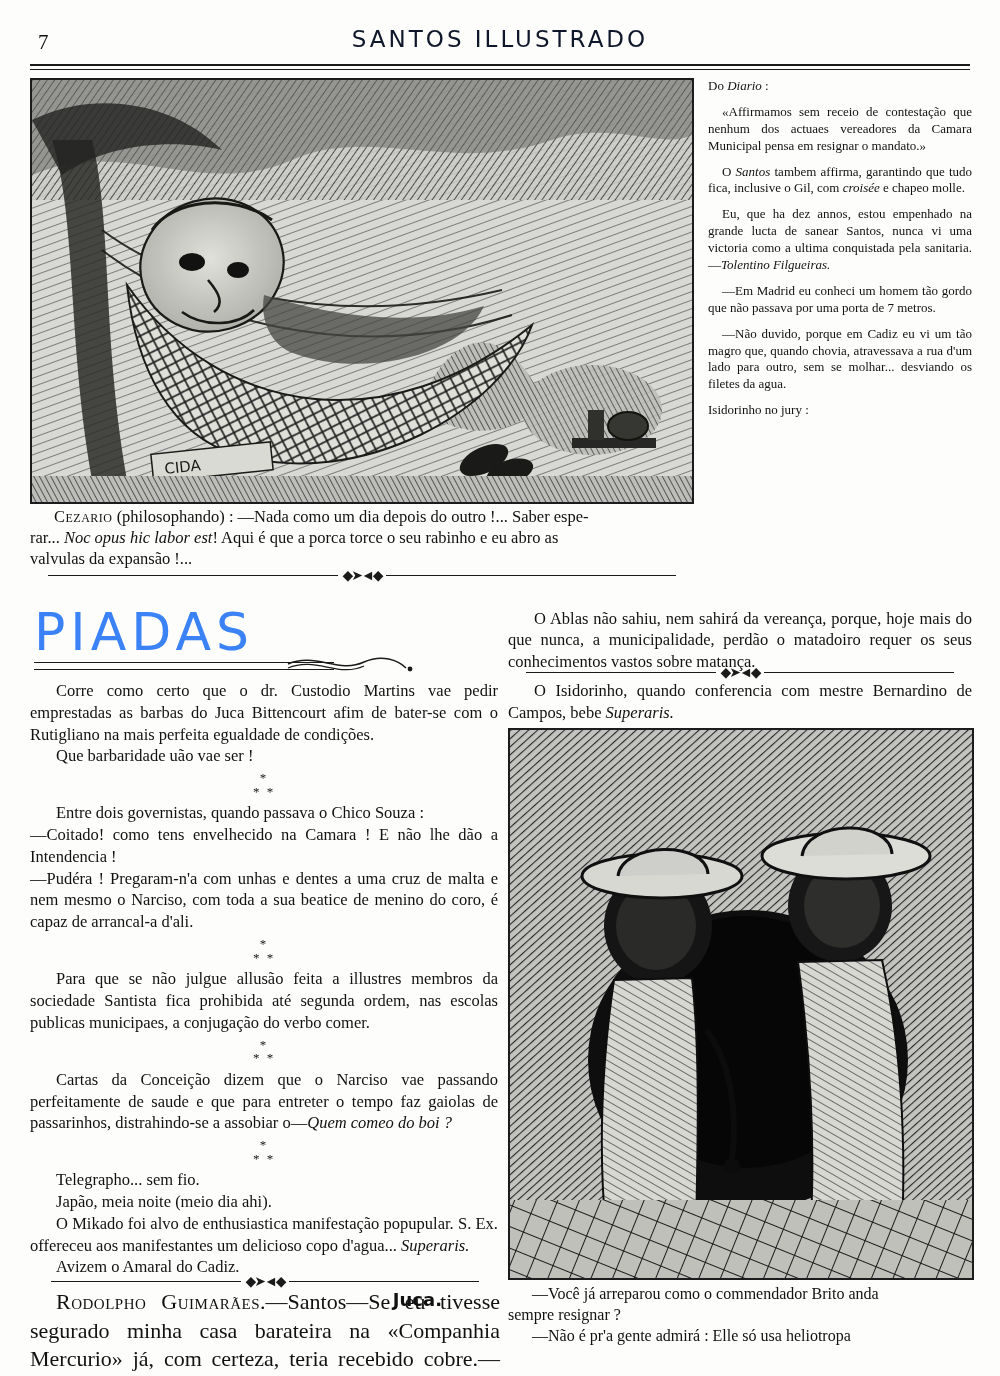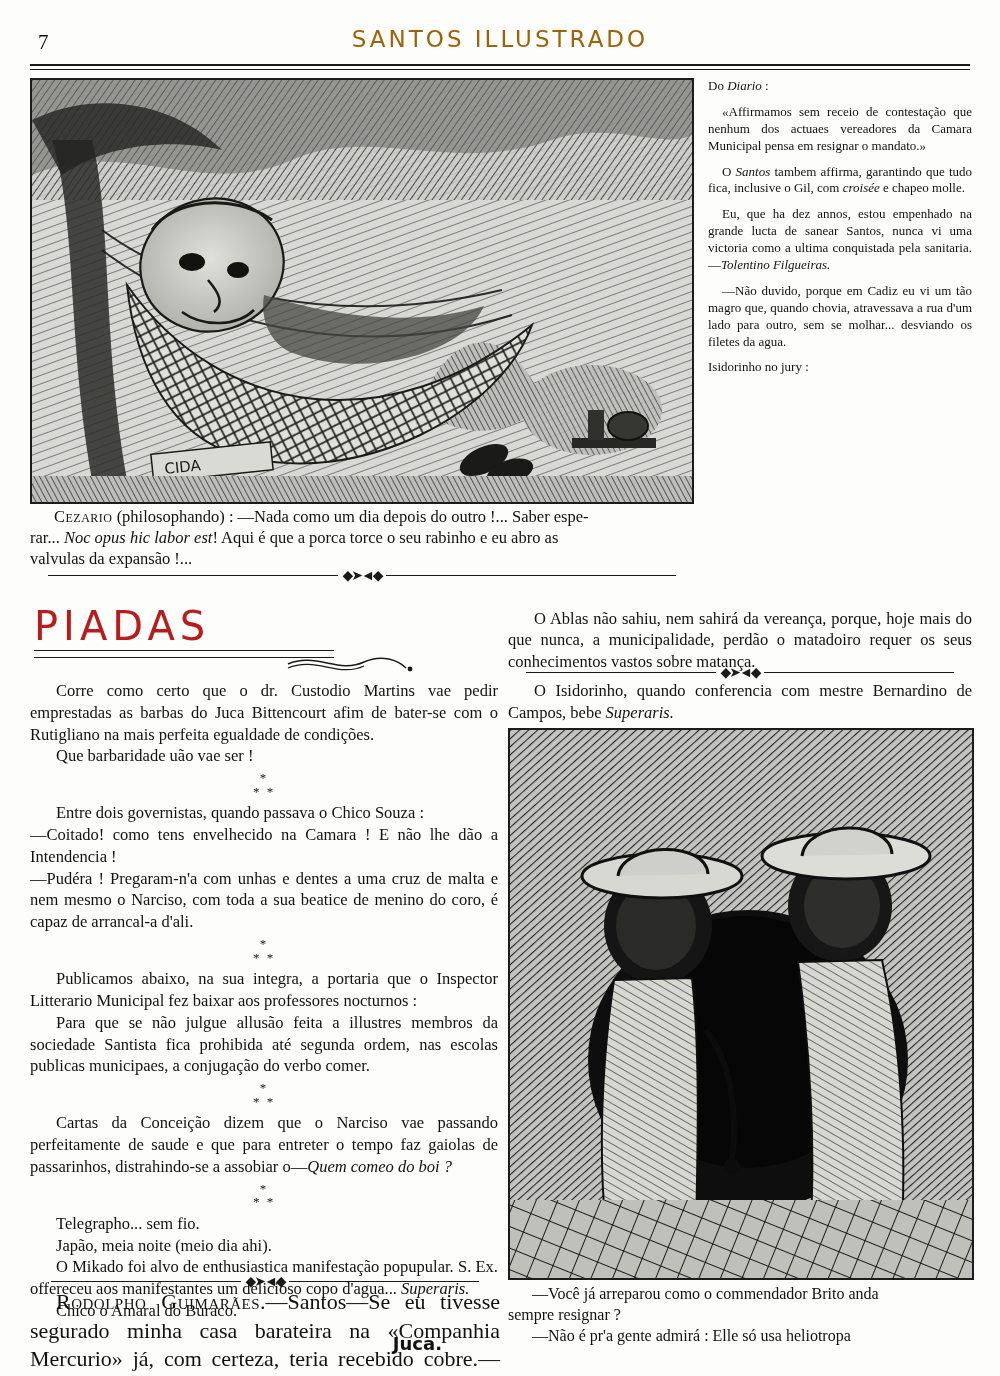--- a/index.html
+++ b/index.html
@@ -40,21 +40,21 @@
   .mast-title {
     position: absolute;
     left: 0;
     top: 0;
     width: 1000px;
     text-align: center;
     font-family: "DejaVu Sans", sans-serif;
     font-size: 23px;
     letter-spacing: 3px;
     font-weight: 400;
-    color: #a16207;
+    color: #0f172a;
   }
   .rule-top {
     position: absolute;
     top: 64px;
     left: 30px;
     width: 940px;
     border-top: 2px solid #1a1a1a;
   }
   .rule-top::after {
     content: "";
@@ -145,23 +145,23 @@
 
   
   .piadas-head {
     position: absolute;
     left: 34px;
     top: 606px;
     width: 400px;
   }
   .piadas-title {
     font-family: "DejaVu Sans", sans-serif;
-    font-size: 40px;
+    font-size: 52px;
     letter-spacing: 5px;
-    color: #b91c1c;
+    color: #3b82f6;
     line-height: 1;
   }
   .piadas-rule {
     margin-top: 4px;
     width: 300px;
     height: 6px;
     border-top: 1.5px solid #1a1a1a;
     border-bottom: 1.5px solid #1a1a1a;
     position: relative;
   }
@@ -325,20 +325,21 @@
       <span>rar... </span><em>Noc opus hic labor est</em><span>! Aqui é que a porca torce o seu rabinho e eu abro as</span>
     </div>
     <div>valvulas da expansão !...</div>
   </div>
 
   <div class="rightcol">
     <p><span>Do </span><em>Diario</em><span> :</span></p>
     <p class="ind">«Affirmamos sem receio de contestação que nenhum dos actuaes vereadores da Camara Municipal pensa em resignar o mandato.»</p>
     <p class="ind"><span>O </span><em>Santos</em><span> tambem affirma, garantindo que tudo fica, inclusive o Gil, com </span><em>croisée</em><span> e chapeo molle.</span></p>
     <p class="ind"><span>Eu, que ha dez annos, estou empenhado na grande lucta de sanear Santos, nunca vi uma victoria como a ultima conquistada pela sanitaria.—</span><em>Tolentino Filgueiras.</em></p>
+    <p class="ind">—Em Madrid eu conheci um homem tão gordo que não passava por uma porta de 7 metros.</p>
     <p class="ind">—Não duvido, porque em Cadiz eu vi um tão magro que, quando chovia, atravessava a rua d'um lado para outro, sem se molhar... desviando os filetes da agua.</p>
     <p>Isidorinho no jury :</p>
   </div>
 
   <div class="orn" id="orn-main">
     <span class="line" style="width:290px"></span><span class="dia">◆➤◄◆</span><span class="line" style="width:290px"></span>
   </div>
 
   <div class="orn" id="orn-mid">
     <span class="line" style="width:190px"></span><span class="dia">◆➤◄◆</span><span class="line" style="width:190px"></span>
@@ -359,29 +360,28 @@
   </div>
 
   <div class="leftcol">
     <p>Corre como certo que o dr. Custodio Martins vae pedir emprestadas as barbas do Juca Bittencourt afim de bater-se com o Rutigliano na mais perfeita egualdade de condições.</p>
     <p>Que barbaridade uão vae ser !</p>
     <div class="stars">*<br>* *</div>
     <p>Entre dois governistas, quando passava o Chico Souza :</p>
     <p class="noind">—Coitado! como tens envelhecido na Camara ! E não lhe dão a Intendencia !</p>
     <p class="noind">—Pudéra ! Pregaram-n'a com unhas e dentes a uma cruz de malta e nem mesmo o Narciso, com toda a sua beatice de menino do coro, é capaz de arrancal-a d'ali.</p>
     <div class="stars">*<br>* *</div>
-    <p>Publicamos abaixo, na sua integra, a portaria que o Inspector Litterario Municipal fez baixar aos professores nocturnos :</p>
     <p>Para que se não julgue allusão feita a illustres membros da sociedade Santista fica prohibida até segunda ordem, nas escolas publicas municipaes, a conjugação do verbo comer.</p>
     <div class="stars">*<br>* *</div>
     <p><span>Cartas da Conceição dizem que o Narciso vae passando perfeitamente de saude e que para entreter o tempo faz gaiolas de passarinhos, distrahindo-se a assobiar o—</span><em>Quem comeo do boi ?</em></p>
     <div class="stars">*<br>* *</div>
     <p>Telegrapho... sem fio.</p>
     <p>Japão, meia noite (meio dia ahi).</p>
     <p><span>O Mikado foi alvo de enthusiastica manifestação popupular. S. Ex. offereceu aos manifestantes um delicioso copo d'agua... </span><em>Superaris.</em></p>
-    <p>Chico o Amaral do Buraco.</p>
+    <p>Avizem o Amaral do Cadiz.</p>
     <div class="sig">Juca.</div>
   </div>
 
   <div class="footnote">
     <p><span class="smallcaps">Rodolpho Guimarães</span><span>.—Santos—Se eu tivesse segurado minha casa barateira na «Companhia Mercurio» já, com certeza, teria recebido cobre.—</span><em>Cezario Mauá.</em></p>
   </div>
 
   <div class="rightcol2">
     <p>O Ablas não sahiu, nem sahirá da vereança, porque, hoje mais do que nunca, a municipalidade, perdão o matadoiro requer os seus conhecimentos vastos sobre matança.</p>
     <p><span>O Isidorinho, quando conferencia com mestre Bernardino de Campos, bebe </span><em>Superaris.</em></p>

